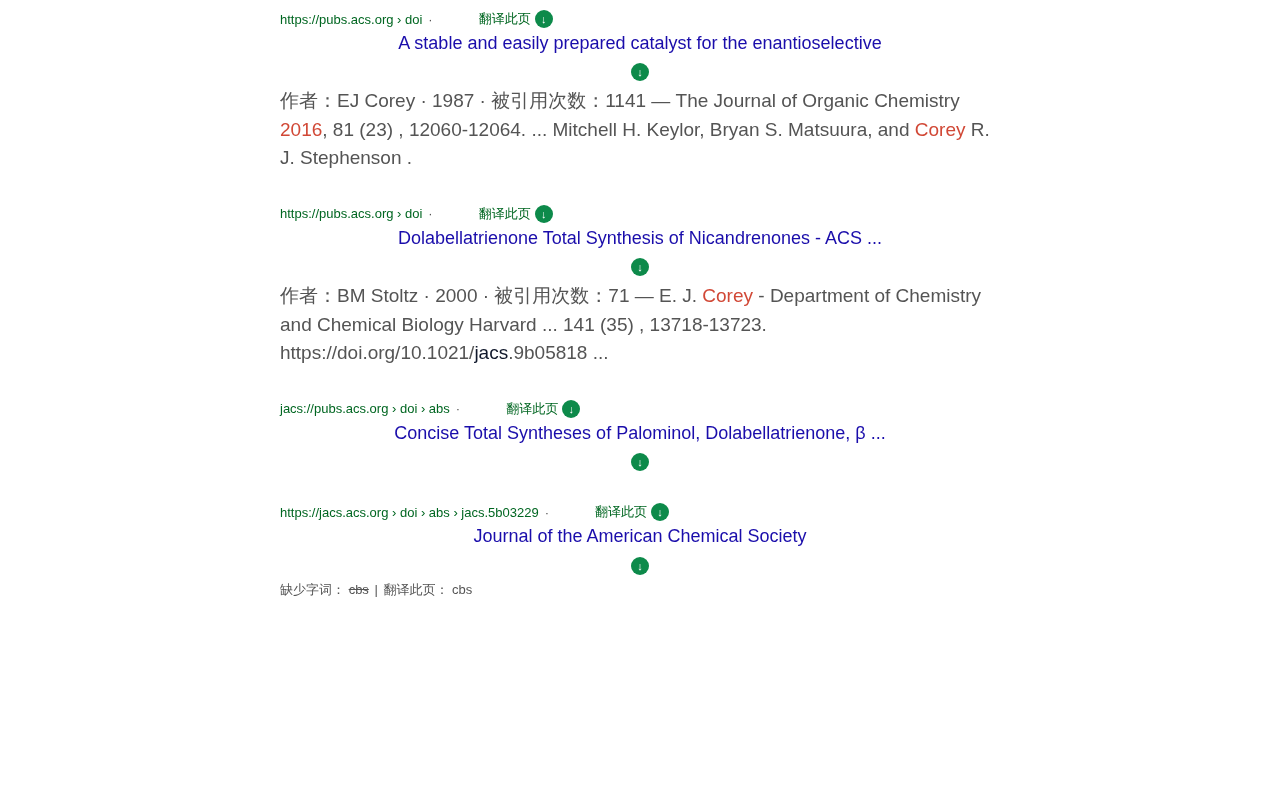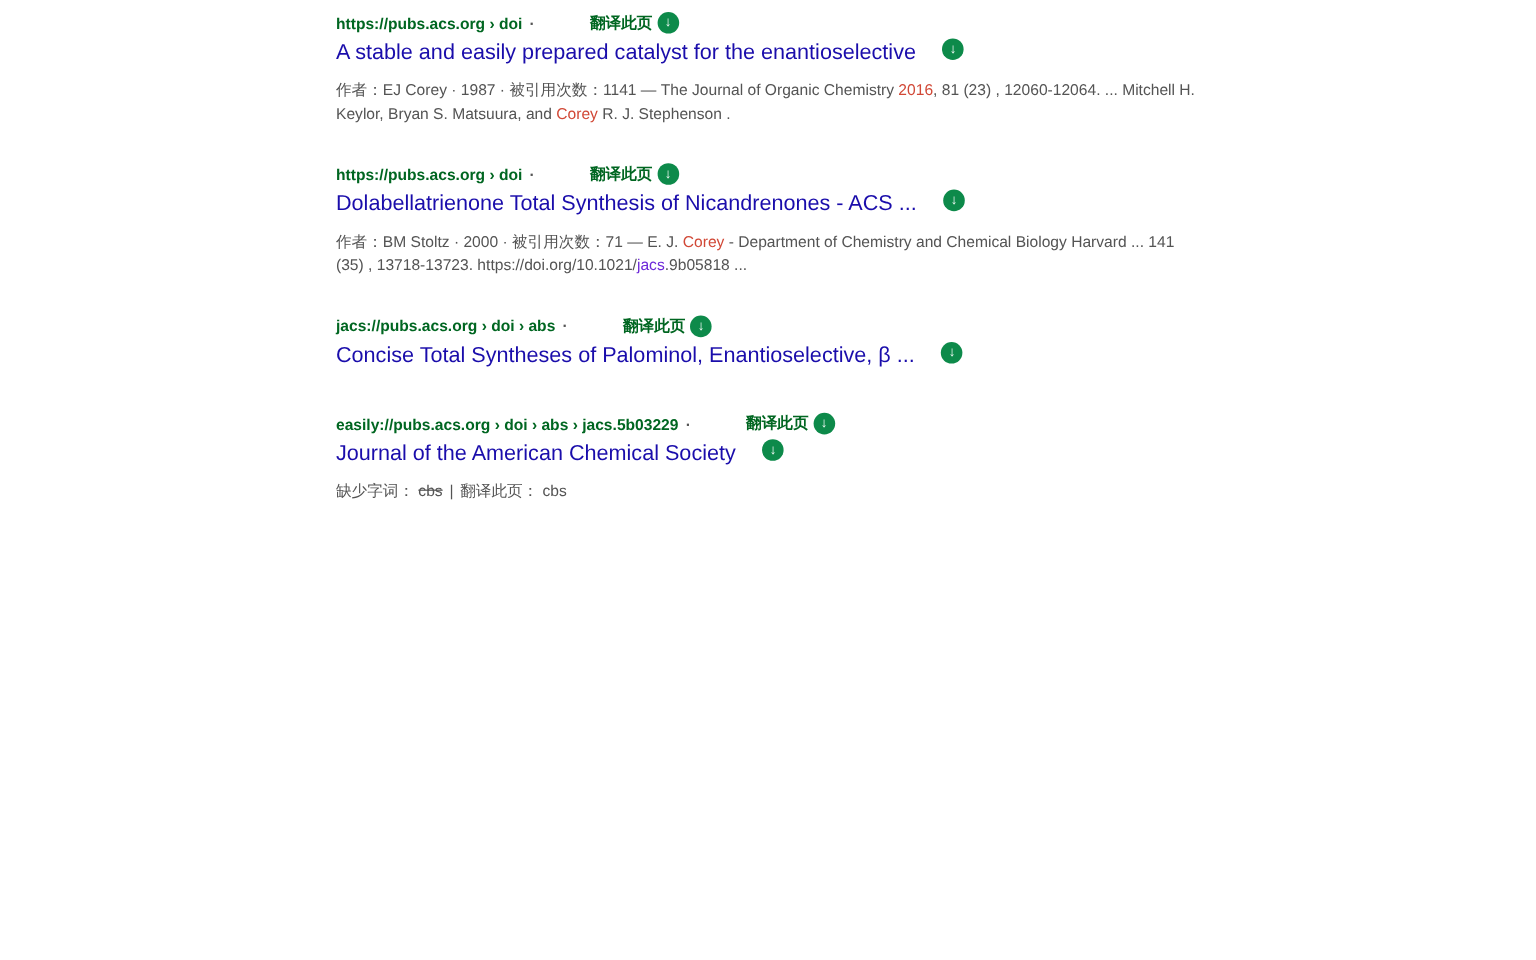--- a/index.html
+++ b/index.html
@@ -19,21 +19,20 @@
       margin-bottom: 32px;
     }
     .result-url-line {
       display: flex;
       align-items: center;
       gap: 4px;
       margin-bottom: 4px;
       color: #006621;
       font-size: 13px;
       flex-wrap: wrap;
-      font-weight: bold;
     }
     .result-url-text {
       color: #006621;
     }
     .translate-link {
       color: #006621;
       text-decoration: none;
       cursor: pointer;
       margin-left: 40px;
     }
@@ -54,34 +53,35 @@
       font-size: 18px;
       color: #1a0dab;
       text-decoration: none;
       cursor: pointer;
       line-height: 1.3;
       display: block;
       margin-bottom: 4px;
     }
     .result-title-row {
       display: flex;
-      align-items: flex-start;
-      gap: 22px;
+      align-items: center;
+      gap: 4px;
       margin-bottom: 6px;
+      flex-direction: column;
     }
     .result-snippet {
       color: #545454;
-      font-size: 13px;
+      font-size: 19px;
       line-height: 1.5;
     }
     .highlight-red {
       color: #d14836;
     }
     .highlight-link {
-      color: #6d28d9;
+      color: #0f172a;
       text-decoration: none;
     }
     .missing-words {
       color: #545454;
       font-size: 13px;
       margin-top: 4px;
     }
     .missing-label {
       font-weight: normal;
       text-align: center;
@@ -136,28 +136,28 @@
   </div>
 
   <div class="result-item" id="result-3">
     <div class="result-url-line">
       <span class="result-url-text">jacs://pubs.acs.org › doi › abs</span>
       <span class="separator">·</span>
       <a class="translate-link">翻译此页</a>
       <span class="download-icon">↓</span>
     </div>
     <div class="result-title-row">
-      <a class="result-title">Concise Total Syntheses of Palominol, Enantioselective, β ...</a>
+      <a class="result-title">Concise Total Syntheses of Palominol, Dolabellatrienone, β ...</a>
       <span class="download-icon">↓</span>
     </div>
   </div>
 
   <div class="result-item" id="result-4">
     <div class="result-url-line">
-      <span class="result-url-text">easily://pubs.acs.org › doi › abs › jacs.5b03229</span>
+      <span class="result-url-text">https://jacs.acs.org › doi › abs › jacs.5b03229</span>
       <span class="separator">·</span>
       <a class="translate-link">翻译此页</a>
       <span class="download-icon">↓</span>
     </div>
     <div class="result-title-row">
       <a class="result-title">Journal of the American Chemical Society</a>
       <span class="download-icon">↓</span>
     </div>
     <div class="missing-words">
       <span class="missing-label">缺少字词：</span>

